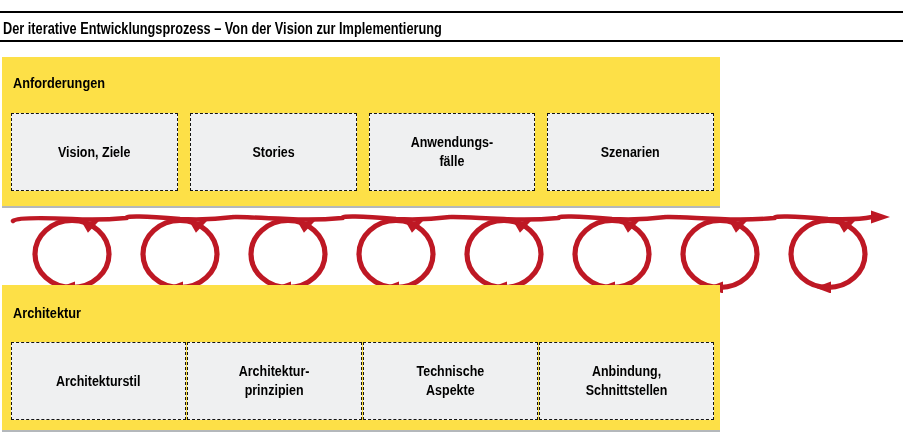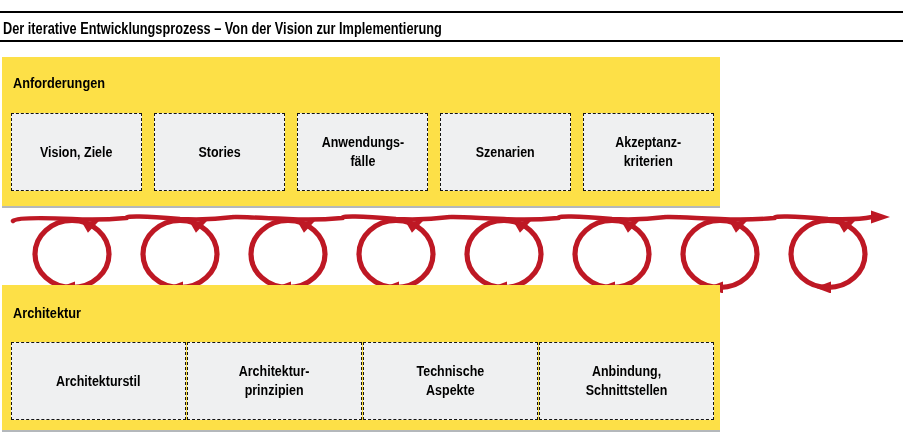--- a/index.html
+++ b/index.html
@@ -59,24 +59,20 @@
       <div class="box">
           <span class="box-label">Stories</span>
         </div>
       <div class="box">
           <span class="box-label">Anwendungs-
 fälle</span>
         </div>
       <div class="box">
           <span class="box-label">Szenarien</span>
         </div>
-      <div class="box">
-          <span class="box-label">Akzeptanz-
-kriterien</span>
-        </div>
     </div>
   </section>
 
   <svg class="spiral" viewBox="0 0 903 85" aria-hidden="true">
       <ellipse cx="72" cy="46" rx="37" ry="33.5" fill="none" stroke="#be1824" stroke-width="5.2"></ellipse>
       <ellipse cx="180" cy="46" rx="37" ry="33.5" fill="none" stroke="#be1824" stroke-width="5.2"></ellipse>
       <ellipse cx="288" cy="46" rx="37" ry="33.5" fill="none" stroke="#be1824" stroke-width="5.2"></ellipse>
       <ellipse cx="396" cy="46" rx="37" ry="33.5" fill="none" stroke="#be1824" stroke-width="5.2"></ellipse>
       <ellipse cx="504" cy="46" rx="37" ry="33.5" fill="none" stroke="#be1824" stroke-width="5.2"></ellipse>
       <ellipse cx="612" cy="46" rx="37" ry="33.5" fill="none" stroke="#be1824" stroke-width="5.2"></ellipse>

